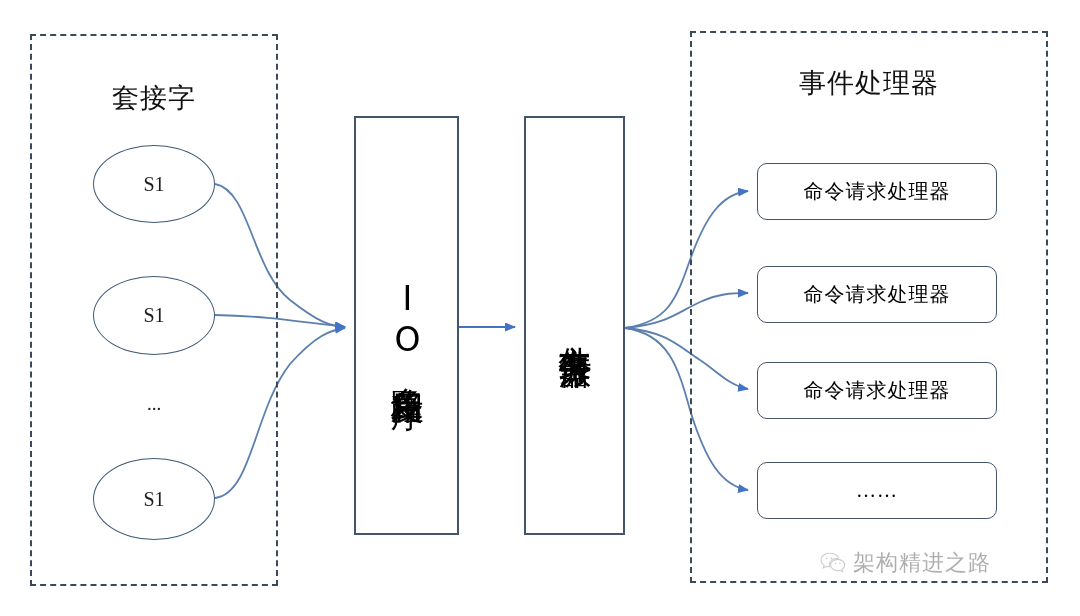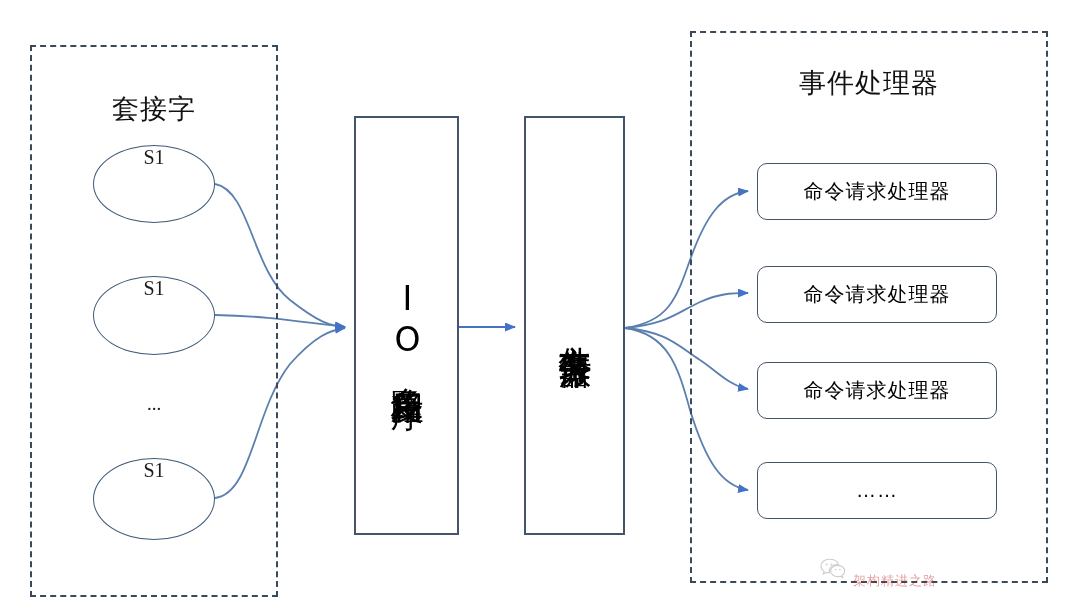--- a/index.html
+++ b/index.html
@@ -11,21 +11,21 @@
     position:relative;
   }
   #canvas{position:absolute;left:0;top:0;width:1080px;height:616px;}
 
   .dashed-group{
     position:absolute;
     border:2px dashed #3b4a5a;
     background:transparent;
     box-sizing:border-box;
   }
-  #group-socket{left:30px;top:45px;width:248px;height:552px;}
+  #group-socket{left:30px;top:34px;width:248px;height:552px;}
   #group-handlers{left:690px;top:31px;width:358px;height:552px;}
 
   .group-title{
     position:absolute;
     width:100%;
     text-align:center;
     font-size:27px;
     color:#111111;
     font-family:"DejaVu Sans","Liberation Sans",sans-serif;
     font-weight:400;
@@ -33,21 +33,21 @@
     white-space:nowrap;
   }
   #group-socket .group-title{top:44px;}
   #group-handlers .group-title{top:32px;}
 
   .socket-ellipse{
     position:absolute;
     border:1.6px solid #3e5a77;
     border-radius:50%;
     background:#ffffff;
-    display:flex;justify-content:center;
+    display:flex;align-items:center;justify-content:center;
     font-size:20px;color:#1a1a1a;
     font-family:"Liberation Serif","DejaVu Serif",serif;
     box-sizing:border-box;
   }
   #socket-1{left:93px;top:145px;width:122px;height:78px;}
   #socket-2{left:93px;top:276px;width:122px;height:79px;}
   #socket-3{left:93px;top:458px;width:122px;height:82px;}
 
   #socket-ellipsis{
     position:absolute;left:93px;top:393px;width:122px;
@@ -78,41 +78,40 @@
 
   .handler-box{
     position:absolute;
     border:1.8px solid #44546a;
     border-radius:10px;
     background:#ffffff;
     box-sizing:border-box;
     display:flex;align-items:center;justify-content:center;
     font-size:20px;
     color:#000000;
-    font-family:Liberation Sans, sans-serif;
+    font-family:Liberation Serif, serif;
     letter-spacing:1px;
     text-align:right;
   }
   #handler-1{left:757px;top:163px;width:240px;height:57px;}
   #handler-2{left:757px;top:266px;width:240px;height:57px;}
   #handler-3{left:757px;top:362px;width:240px;height:57px;}
   #handler-4{left:757px;top:462px;width:240px;height:57px;}
 
   #watermark{
     position:absolute;left:820px;top:548px;
     display:flex;align-items:center;gap:7px;
     opacity:.42;
     pointer-events:none;
   }
   #watermark .wm-text{
-    font-size:13px;color:#b91c1c;
+    font-size:22px;color:#404040;
     font-family:"DejaVu Sans","Liberation Sans",sans-serif;
     letter-spacing:1px;
     white-space:nowrap;
-    margin-top:24px;
   }
   #watermark svg{display:block;}
 </style>
 </head>
 <body>
 
 <svg id="canvas" viewBox="0 0 1080 616" xmlns="http://www.w3.org/2000/svg">
   <defs>
     <marker id="ah" markerWidth="11" markerHeight="9" refX="10" refY="4.5" orient="auto" markerUnits="userSpaceOnUse">
       <path d="M0,0 L11,4.5 L0,9 Z" fill="#4472c4"></path>

